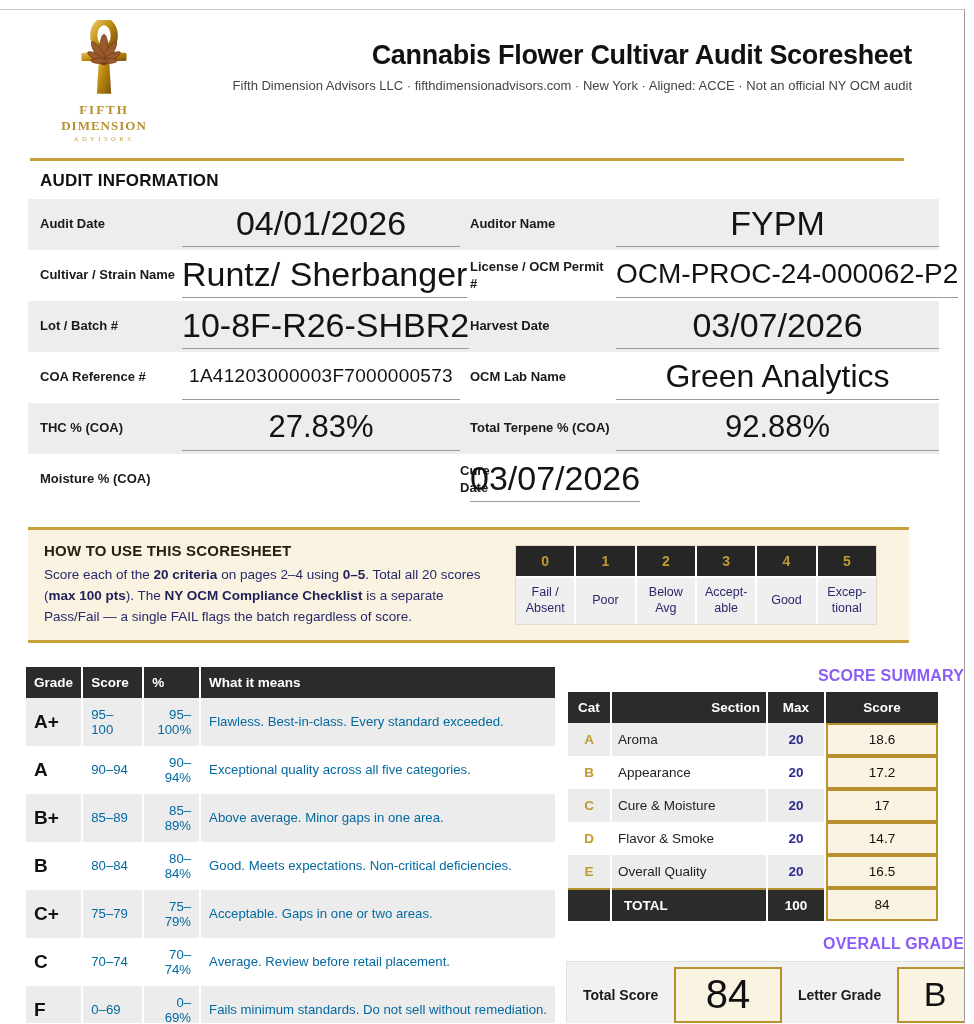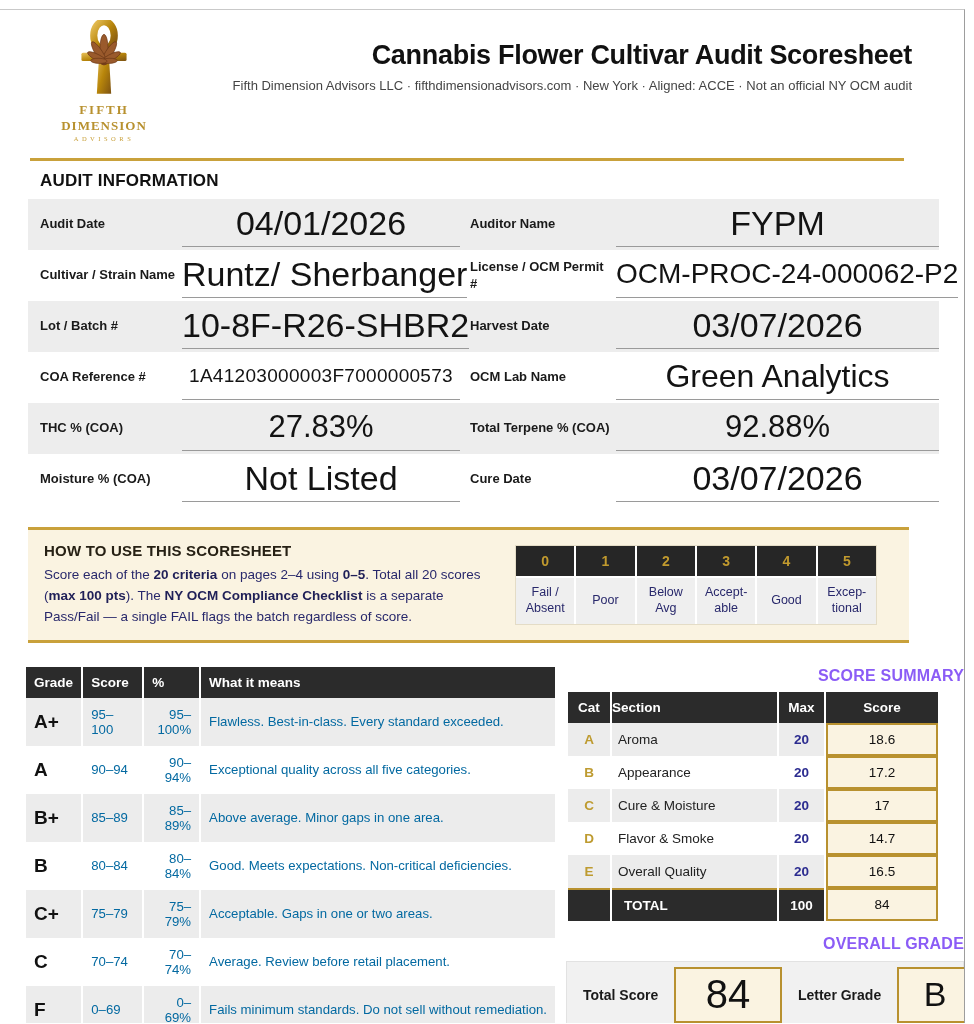--- a/index.html
+++ b/index.html
@@ -64,26 +64,26 @@
   .grade-table tbody tr:nth-of-type(odd) td { background:#ececec; }
   .grade-table .g-grade { font-size:19px; font-weight:700; color:#111; width:56px;}
   .grade-table .g-score { width:78px; }
   .grade-table .g-pct { width:73px;text-align:right; }
   .grade-table .g-desc { white-space:nowrap; }
 
   .right-col { width:398px; margin-left:9px; }
   .right-col h2 { font-size:16px; font-weight:700; color:#8b5cf6; letter-spacing:0.2px; margin:0 0 7px 2px;text-align:right;}
   .score-summary { width:374px; }
   .score-summary th { background:#2b2b2b; color:#fff; font-size:13.5px; font-weight:700; padding:8px 6px; }
-  .score-summary th.h-section { text-align:left; padding-left:0; }
+  .score-summary th.h-section { text-align:right; padding-left:0; }
   .score-summary td { font-size:13.5px; padding:6px; height:33px; vertical-align:middle;}
   .score-summary tbody tr:nth-of-type(odd) td { background:#ececec; }
   .ss-cat { width:42px; text-align:center; color:#be9b30; font-weight:700; font-size:14px; }
   .ss-section { padding-left:12px; color:#222; }
-  .ss-max { width:45px; text-align:center; color:#2b2b8f; font-weight:700; font-size:13px; }
+  .ss-max { width:56px; text-align:center; color:#2b2b8f; font-weight:700; font-size:13px; }
   .ss-score { width:112px; text-align:center; background:#faf3e1 !important; border:2px solid #b8912f;
               font-size:26px; color:#111; padding:1px;}
   .total-row td { background:#2b2b2b !important; color:#fff; border-top:2px solid #b8912f; }
   .total-row .t-label { font-weight:700; font-size:13.5px; padding-left:12px; }
   .total-row .t-max { text-align:center; font-weight:700; font-size:13.5px; }
   .total-row .ss-score { background:#faf3e1 !important; color:#111; }
 
   .overall-head { margin-top:14px !important; }
   .overall-box { margin-top:8px; height:68px; background:#f1f1f1; border:1px solid #e2e2e2;
                  display:flex; align-items:center; gap:16px; padding-left:16px; }
@@ -191,23 +191,20 @@
           </div>
           <div class="a-gap"></div>
           <div class="a-label">Total Terpene % (COA)</div>
           <div class="a-valwrap">
             <div class="a-val v-md">92.88%</div>
           </div>
         </div>
 
         <div class="a-row">
           <div class="a-label">Moisture % (COA)</div>
-          <div class="a-valwrap">
-            <div class="a-val v-lg">Not Listed</div>
-          </div>
           <div class="a-gap"></div>
           <div class="a-label">Cure Date</div>
           <div class="a-valwrap">
             <div class="a-val v-lg">03/07/2026</div>
           </div>
         </div>
       </div>
   </div>
 
   <div class="howto">

